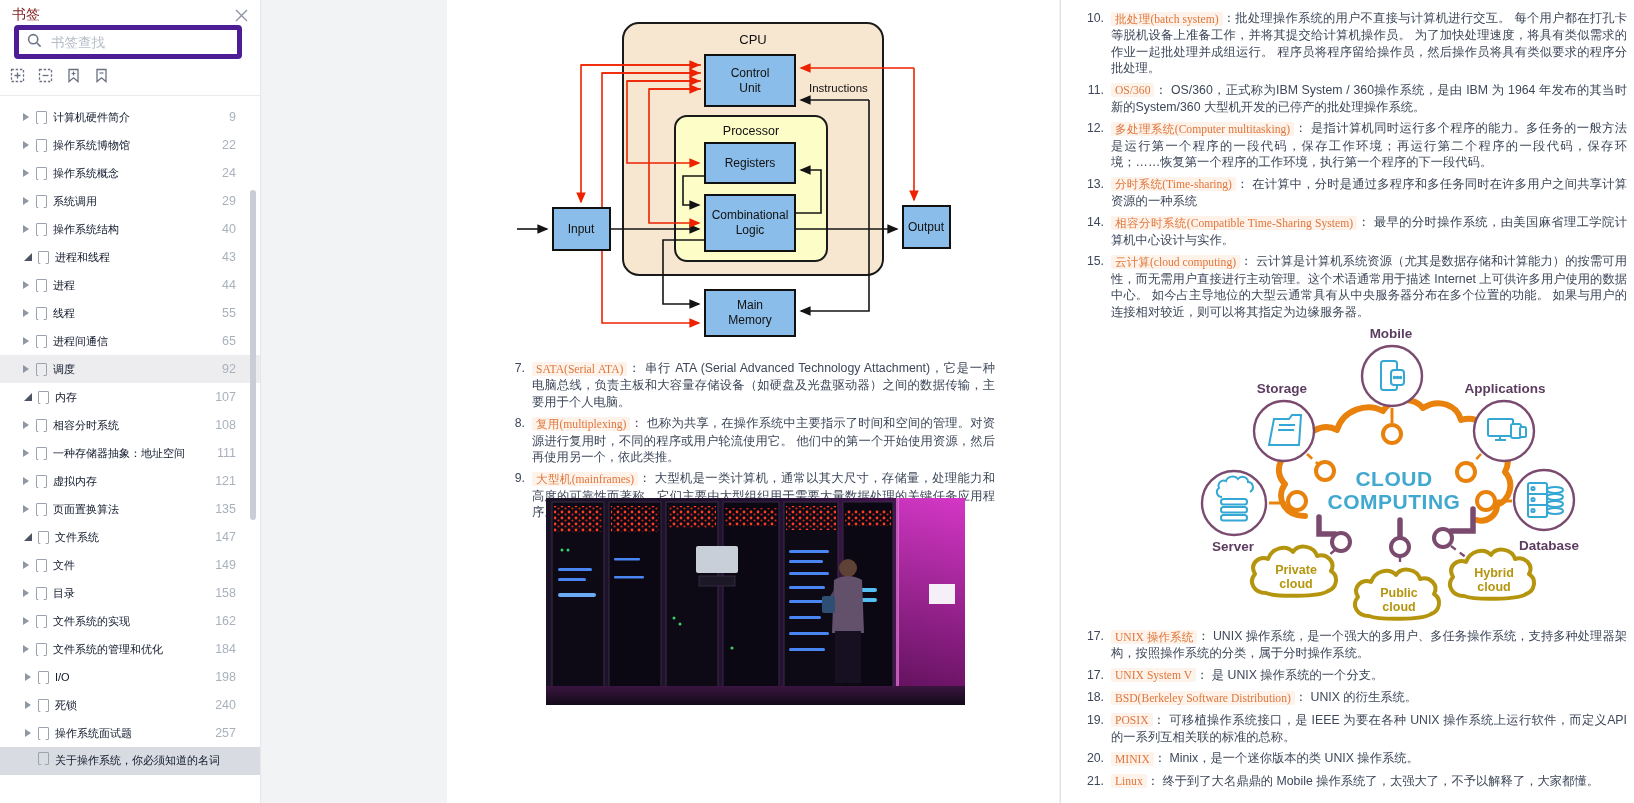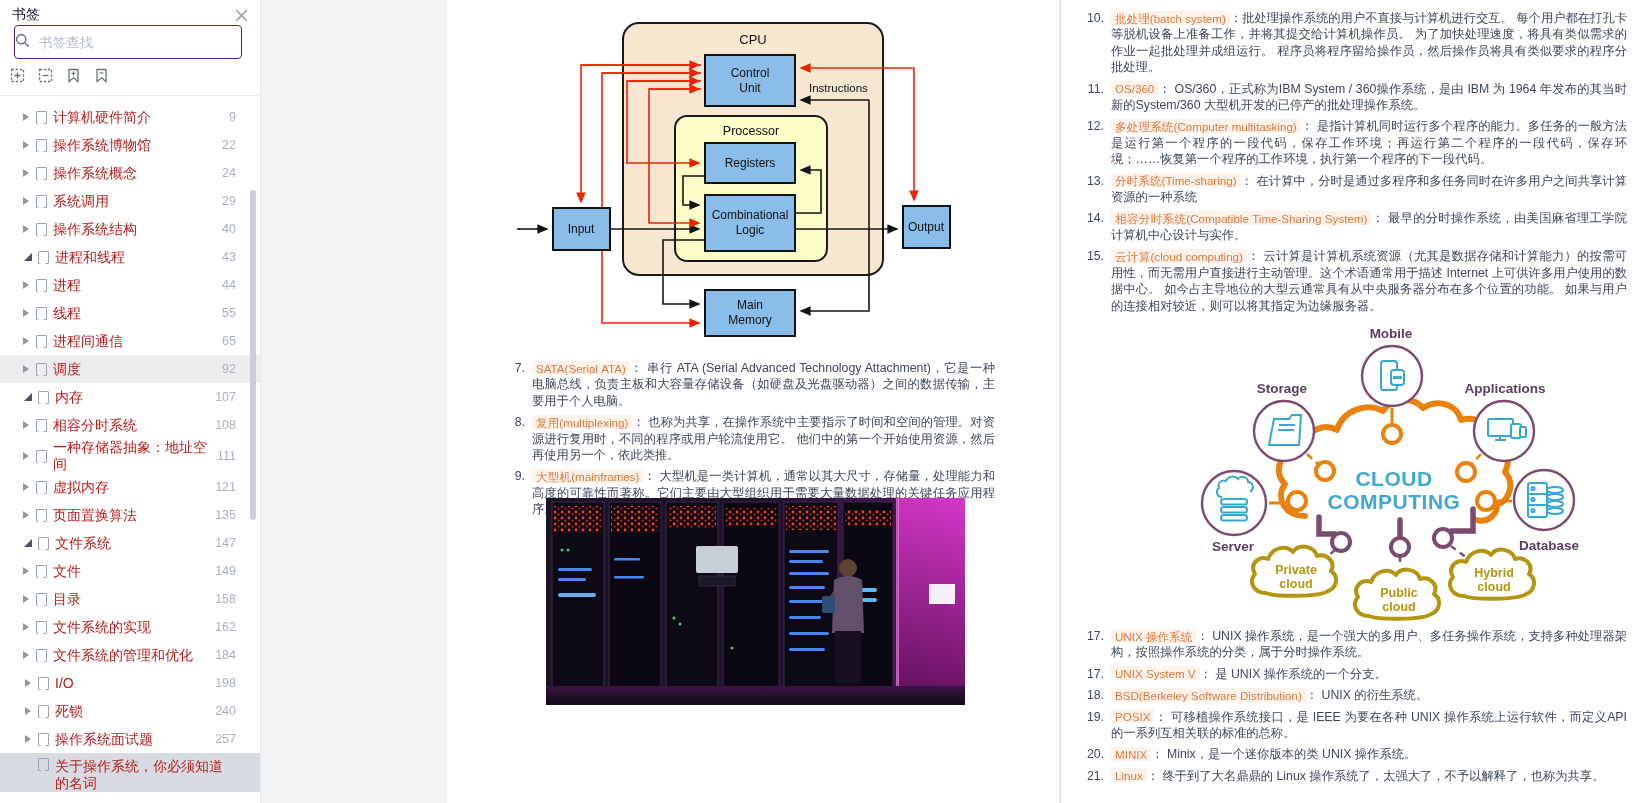--- a/index.html
+++ b/index.html
@@ -2,57 +2,57 @@
 <html><head>
 <meta charset="utf-8">
 <style>
   html,body{margin:0;padding:0;}
   body{font-family:"Liberation Sans","DejaVu Sans",sans-serif;}
   .app{position:relative;width:1634px;height:803px;background:#f2f3f5;overflow:hidden;}
 
   
   .sidebar{position:absolute;left:0;top:0;width:260px;height:803px;background:#ffffff;border-right:1px solid #e4e6ea;overflow:hidden;}
   .sb-header{position:absolute;left:12px;top:4px;right:10px;height:22px;display:flex;align-items:center;}
-  .sb-title{font-size:14px;color:#0f172a;}
+  .sb-title{font-size:14px;color:#7f1d1d;}
   .sb-close{margin-left:auto;width:18px;height:18px;cursor:pointer;display:flex;align-items:center;justify-content:center;}
-  .sb-search{position:absolute;left:14px;top:25px;width:228px;height:34px;border:1px solid #4c1d95;border-radius:4px;background:#fff;display:flex;align-items:center;box-sizing:border-box;padding:0 0;}
+  .sb-search{position:absolute;left:14px;top:25px;width:228px;height:34px;border:5px solid #4c1d95;border-radius:4px;background:#fff;display:flex;align-items:center;box-sizing:border-box;padding:0 8px;}
   .sb-search input{border:none;outline:none;flex:1;font-size:13.5px;color:#333;background:transparent;margin-left:7px;font-family:inherit;}
   .sb-search input::placeholder{color:#b6bdc8;}
   .sb-tools{position:absolute;left:8px;top:66px;display:flex;gap:9px;align-items:center;}
   .sb-tools .tool{width:19px;height:19px;display:flex;align-items:center;justify-content:center;cursor:pointer;}
   .sb-divider{position:absolute;left:0;top:95px;width:260px;height:1px;background:#e9ebee;}
   .bm-list{position:absolute;left:0;top:103px;width:260px;}
   .bm-row{display:flex;align-items:center;min-height:28px;box-sizing:border-box;cursor:pointer;}
   .bm-row.lvl0{padding-left:22px;}
   .bm-row.lvl1{padding-left:20px;}
   .bm-row.hl-light{background:#ededef;justify-content:flex-end;}
   .bm-row.hl-dark{background:#d8dce2;align-items:flex-start;padding-top:5px;}
   .tri{width:12px;height:12px;flex:0 0 12px;position:relative;}
   .tri.collapsed::before{content:"";position:absolute;left:3px;top:2px;border-left:6px solid #8f97a4;border-top:4px solid transparent;border-bottom:4px solid transparent;}
   .tri.expanded::before{content:"";position:absolute;left:2px;top:2px;border-bottom:8px solid #4c5464;border-left:8px solid transparent;}
   .tri.none{visibility:hidden;}
   .flag{width:11px;height:13px;flex:0 0 11px;border:1.3px solid #9aa3ae;border-radius:1px;position:relative;margin:0 6px 0 4px;box-sizing:border-box;}
   .flag::after{content:"";position:absolute;left:0.6px;bottom:-1.5px;border-left:3.6px solid transparent;border-right:3.6px solid transparent;border-bottom:4.5px solid #fff;}
   .hl-light .flag::after{border-bottom-color:#ededef;}
   .hl-dark .flag::after{border-bottom-color:#d8dce2;}
-  .bm-label{font-size:14px;color:#b91c1c;line-height:17px;max-width:176px;}
+  .bm-label{font-size:11px;color:#0f172a;line-height:17px;max-width:176px;}
   .bm-page{margin-left:auto;padding-right:24px;font-size:12.5px;color:#a9b1bd;}
   .sb-scrollbar{position:absolute;left:250px;top:190px;width:6px;height:330px;border-radius:3px;background:#c9ced6;}
 
   
   .page{position:absolute;top:0;height:803px;background:#ffffff;overflow:hidden;}
   .page-left{left:447px;width:612px;}
   .page-right{left:1060px;width:574px;border-left:1px solid #dcdfe4;box-sizing:border-box;}
 
   .plist{position:absolute;}
   .pitem{display:flex;margin-bottom:5px;}
   .pnum{flex:0 0 30px;text-align:right;padding-right:7px;font-size:12.3px;color:#3d4759;line-height:16.4px;}
   .page-right .pnum{flex-basis:33px;}
   .ptext{flex:1;font-size:12.3px;color:#3d4759;line-height:16.4px;text-align:justify;}
-  .kw{font-family:Liberation Sans, sans-serif;font-size:11.6px;color:#e1763c;background:#fdf3ea;padding:0.5px 4px;border-radius:2px;}
+  .kw{font-family:Liberation Serif, serif;font-size:11.6px;color:#e1763c;background:#fdf3ea;padding:0.5px 4px;border-radius:2px;}
 
   .cpu-fig{position:absolute;left:10px;top:8px;}
   .photo-fig{position:absolute;left:99px;top:498px;}
   .cloud-fig{position:absolute;left:128px;top:320px;}
 
   svg text{font-family:"Liberation Sans","DejaVu Sans",sans-serif;}
 </style>
 </head>
 <body>
 
@@ -569,18 +569,18 @@
         <div class="pitem">
           <span class="pnum">19.</span>
           <div class="ptext"><span class="kw">POSIX</span><span>： 可移植操作系统接口，是 IEEE 为要在各种 UNIX 操作系统上运行软件，而定义API的一系列互相关联的标准的总称。</span></div>
         </div>
         <div class="pitem">
           <span class="pnum">20.</span>
           <div class="ptext"><span class="kw">MINIX</span><span>： Minix，是一个迷你版本的类 UNIX 操作系统。</span></div>
         </div>
         <div class="pitem">
           <span class="pnum">21.</span>
-          <div class="ptext"><span class="kw">Linux</span><span>： 终于到了大名鼎鼎的 Linux 操作系统了，太强大了，不予以解释了，也称为共享。</span></div>
+          <div class="ptext"><span class="kw">Linux</span><span>： 终于到了大名鼎鼎的 Mobile 操作系统了，太强大了，不予以解释了，大家都懂。</span></div>
         </div>
       </div>
   </div>
 
 </div>
 
 </body></html>

